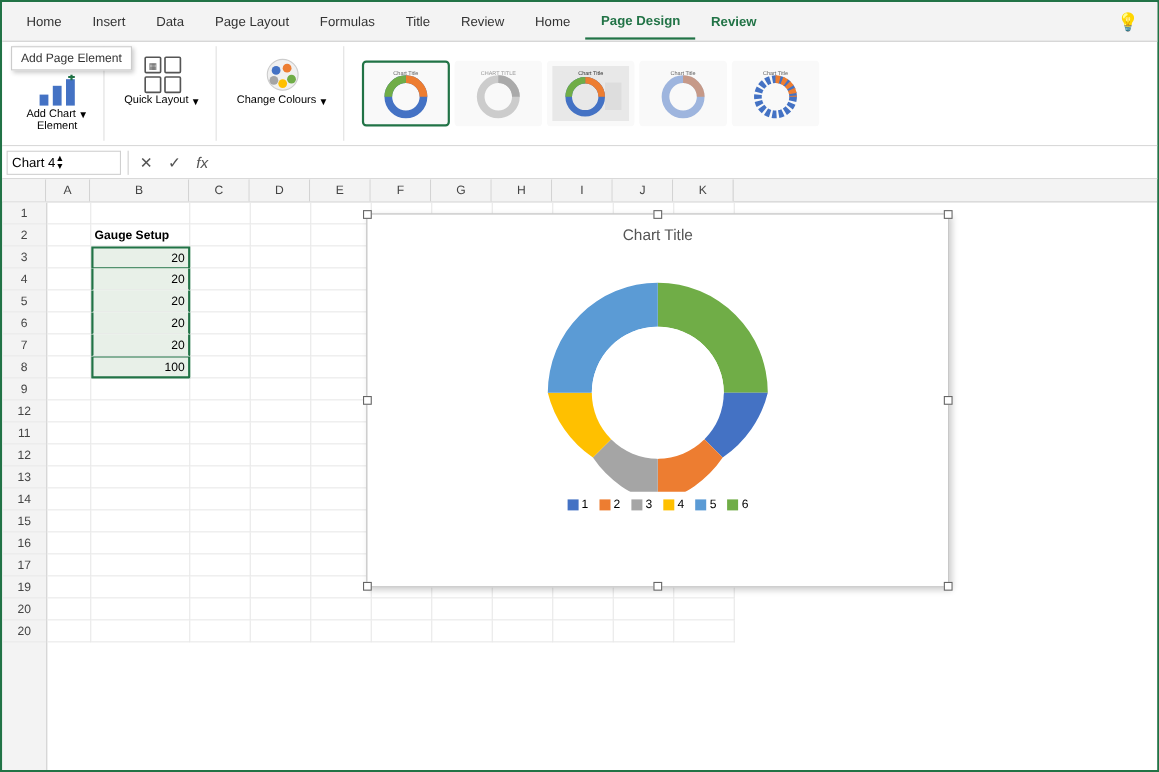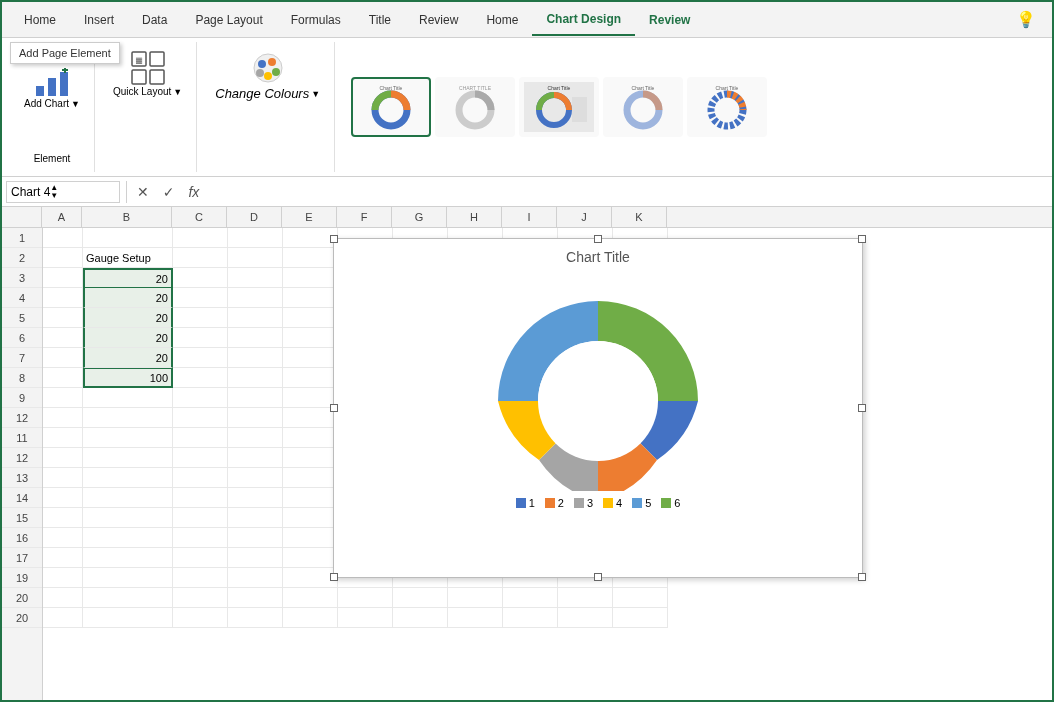--- a/index.html
+++ b/index.html
@@ -23,21 +23,21 @@
     .tooltip-popup { position: absolute; top: 0; left: 0; background: #fff; border: 1px solid #ccc; padding: 4px 8px; font-size: 11px; color: #333; white-space: nowrap; z-index: 10; box-shadow: 2px 2px 4px rgba(0,0,0,0.2); }
 
     
     .chart-layouts { display: flex; align-items: center; gap: 4px; padding: 4px; }
     .layout-thumb { width: 80px; height: 60px; border: 2px solid transparent; border-radius: 4px; cursor: pointer; background: #f9f9f9; display: flex; align-items: center; justify-content: center; overflow: hidden; }
     .layout-thumb.selected { border-color: #217346; }
     .layout-thumb svg { width: 70px; height: 50px; }
 
     
     .formula-bar { display: flex; align-items: center; height: 30px; border-bottom: 1px solid #d0d0d0; background: #fff; padding: 0 4px; gap: 4px; }
-    .name-box { display: flex; align-items: center; width: 114px; border: 1px solid #d0d0d0; height: 22px; padding: 0 4px; font-size: 12px; background: #fff; }
+    .name-box { display: flex; align-items: center; width: 104px; border: 1px solid #d0d0d0; height: 22px; padding: 0 4px; font-size: 12px; background: #fff; }
     .name-box-arrows { display: flex; flex-direction: column; cursor: pointer; }
     .formula-divider { width: 1px; height: 22px; background: #d0d0d0; margin: 0 2px; }
     .formula-actions { display: flex; gap: 6px; align-items: center; }
     .formula-action-btn { cursor: pointer; font-size: 14px; color: #555; padding: 2px 4px; }
     .formula-input { flex: 1; border: none; outline: none; font-size: 12px; padding: 0 4px; }
 
     
     .spreadsheet { flex: 1; display: flex; flex-direction: column; overflow: hidden; }
     .col-headers { display: flex; background: #f3f3f3; border-bottom: 1px solid #d0d0d0; flex-shrink: 0; }
     .row-col-corner { width: 40px; min-width: 40px; height: 20px; border-right: 1px solid #d0d0d0; background: #f3f3f3; }
@@ -45,21 +45,21 @@
 
     .sheet-body { display: flex; flex: 1; overflow: hidden; }
     .row-numbers { display: flex; flex-direction: column; background: #f3f3f3; border-right: 1px solid #d0d0d0; flex-shrink: 0; }
     .row-number { height: 20px; width: 40px; display: flex; align-items: center; justify-content: center; font-size: 11px; color: #444; border-bottom: 1px solid #e8e8e8; user-select: none; }
 
     .cells-area { position: relative; flex: 1; overflow: hidden; }
     .cells-grid { display: flex; flex-direction: column; }
     .cell-row { display: flex; height: 20px; }
     .cell { height: 20px; border-right: 1px solid #e8e8e8; border-bottom: 1px solid #e8e8e8; font-size: 11px; padding: 0 3px; overflow: hidden; white-space: nowrap; display: flex; align-items: center; }
     .cell.right { justify-content: flex-end; }
-    .cell.bold { font-weight: normal; }
+    .cell.bold { font-weight: bold; }
     .cell.in-selection { background: #e8f0e8; }
 
     
     .chart-overlay { position: absolute; border: 1px solid #bbb; background: #fff; box-shadow: 2px 2px 6px rgba(0,0,0,0.2); cursor: move; }
     .chart-handle { width: 8px; height: 8px; background: #fff; border: 1px solid #666; position: absolute; }
     .chart-inner { padding: 10px; display: flex; flex-direction: column; align-items: center; }
     .chart-title-text { font-size: 14px; color: #555; margin-bottom: 6px; }
 
     .legend { display: flex; gap: 10px; margin-top: 6px; font-size: 11px; }
     .legend-item { display: flex; align-items: center; gap: 3px; }
@@ -74,21 +74,21 @@
 
     <div class="ribbon-tabs">
       <div class="ribbon-tab">Home</div>
       <div class="ribbon-tab">Insert</div>
       <div class="ribbon-tab">Data</div>
       <div class="ribbon-tab">Page Layout</div>
       <div class="ribbon-tab">Formulas</div>
       <div class="ribbon-tab">Title</div>
       <div class="ribbon-tab">Review</div>
       <div class="ribbon-tab">Home</div>
-      <div class="ribbon-tab active-chart">Chart Design</div>
+      <div class="ribbon-tab active-chart">Page Design</div>
       <div class="ribbon-tab active-format" style="color:#217346;font-weight:600;">Review</div>
       <div style="flex:1;"></div>
       <div style="padding:8px;cursor:pointer;font-size:16px;">💡</div>
     </div>
 
     <div class="ribbon-content">
 
       <div class="ribbon-group">
 
         <div class="tooltip-popup">Add Page Element</div>
@@ -97,21 +97,21 @@
             <rect x="2" y="18" width="8" height="10" fill="#4472C4"></rect>
             <rect x="14" y="10" width="8" height="18" fill="#4472C4"></rect>
             <rect x="26" y="4" width="8" height="24" fill="#4472C4"></rect>
             <line x1="28" y1="2" x2="34" y2="2" stroke="#217346" stroke-width="2"></line>
             <line x1="31" y1="-1" x2="31" y2="5" stroke="#217346" stroke-width="2"></line>
           </svg>
           <div style="display:flex;align-items:center;gap:2px;">
             <span style="font-size:10px;">Add Chart</span>
             <span style="font-size:9px;">▼</span>
           </div>
-          <span style="font-size:10px;margin-top:44px;">Element</span>
+          <span style="font-size:10px;">Element</span>
         </div>
       </div>
 
       <div class="ribbon-group">
         <div class="ribbon-btn">
           <svg width="36" height="36" viewBox="0 0 36 36">
             <rect x="2" y="2" width="14" height="14" rx="1" fill="none" stroke="#555" stroke-width="1.5"></rect>
             <rect x="20" y="2" width="14" height="14" rx="1" fill="none" stroke="#555" stroke-width="1.5"></rect>
             <rect x="2" y="20" width="14" height="14" rx="1" fill="none" stroke="#555" stroke-width="1.5"></rect>
             <rect x="20" y="20" width="14" height="14" rx="1" fill="none" stroke="#555" stroke-width="1.5"></rect>
@@ -130,21 +130,21 @@
             <svg width="36" height="36" viewBox="0 0 36 36">
               <circle cx="18" cy="18" r="14" fill="#f0f0f0" stroke="#ccc" stroke-width="1"></circle>
               <circle cx="12" cy="14" r="4" fill="#4472C4"></circle>
               <circle cx="22" cy="12" r="4" fill="#ED7D31"></circle>
               <circle cx="26" cy="22" r="4" fill="#70AD47"></circle>
               <circle cx="18" cy="26" r="4" fill="#FFC000"></circle>
               <circle cx="10" cy="23" r="4" fill="#A5A5A5"></circle>
             </svg>
           </div>
           <div style="display:flex;align-items:center;gap:2px;">
-            <span style="font-size:13px;font-style:italic;">Change Colours</span>
+            <span style="font-size:10px;">Change Colours</span>
             <span style="font-size:9px;">▼</span>
           </div>
         </div>
       </div>
 
       <div class="ribbon-group" style="border-right:none;flex-direction:row;align-items:center;">
         <div class="chart-layouts">
 
           <div class="layout-thumb selected">
             <svg viewBox="0 0 70 50" width="70" height="50">

